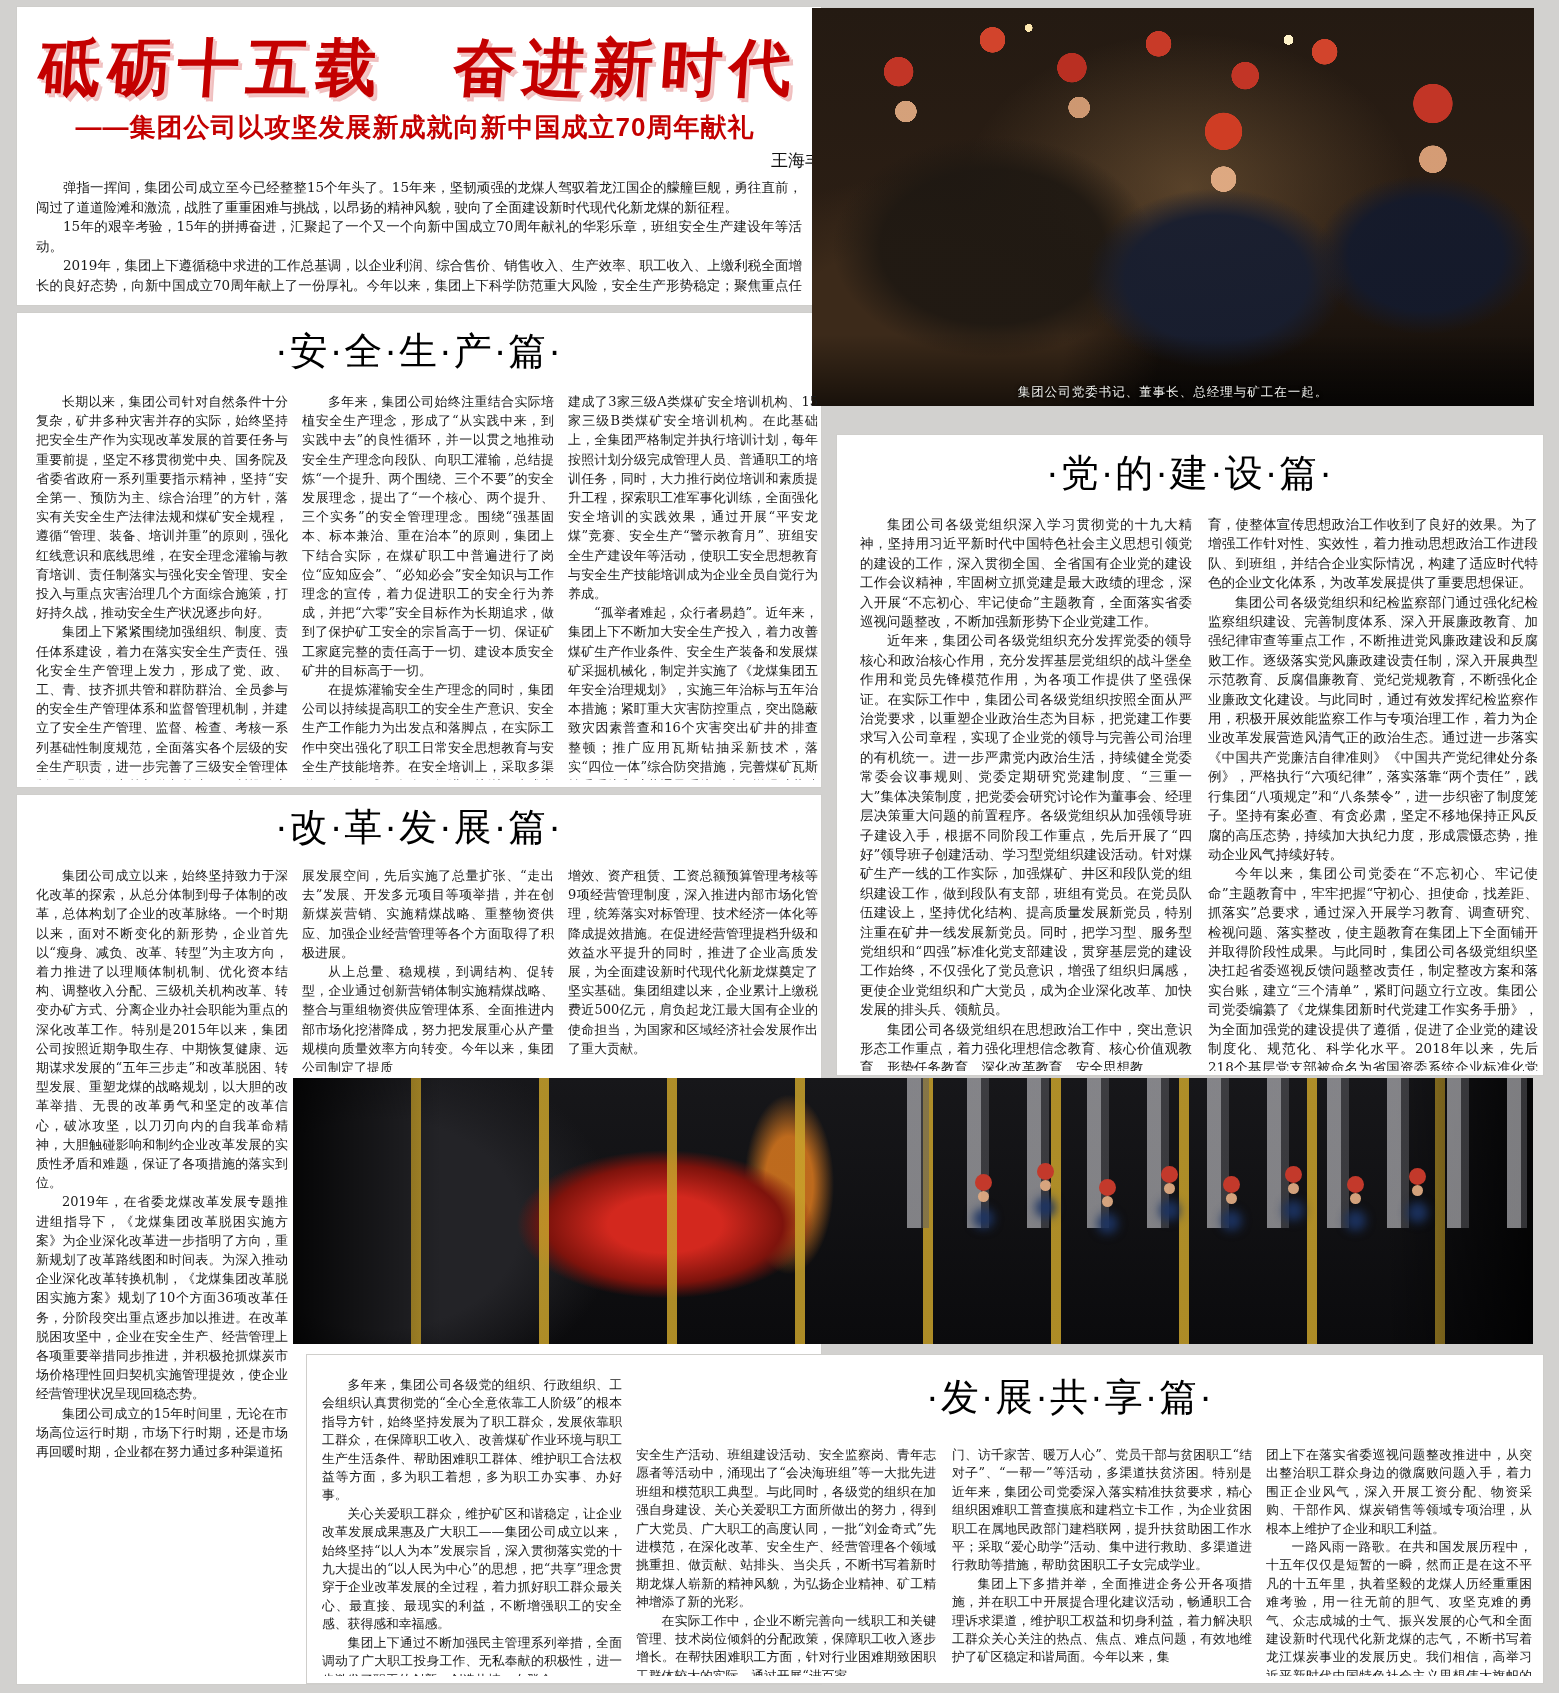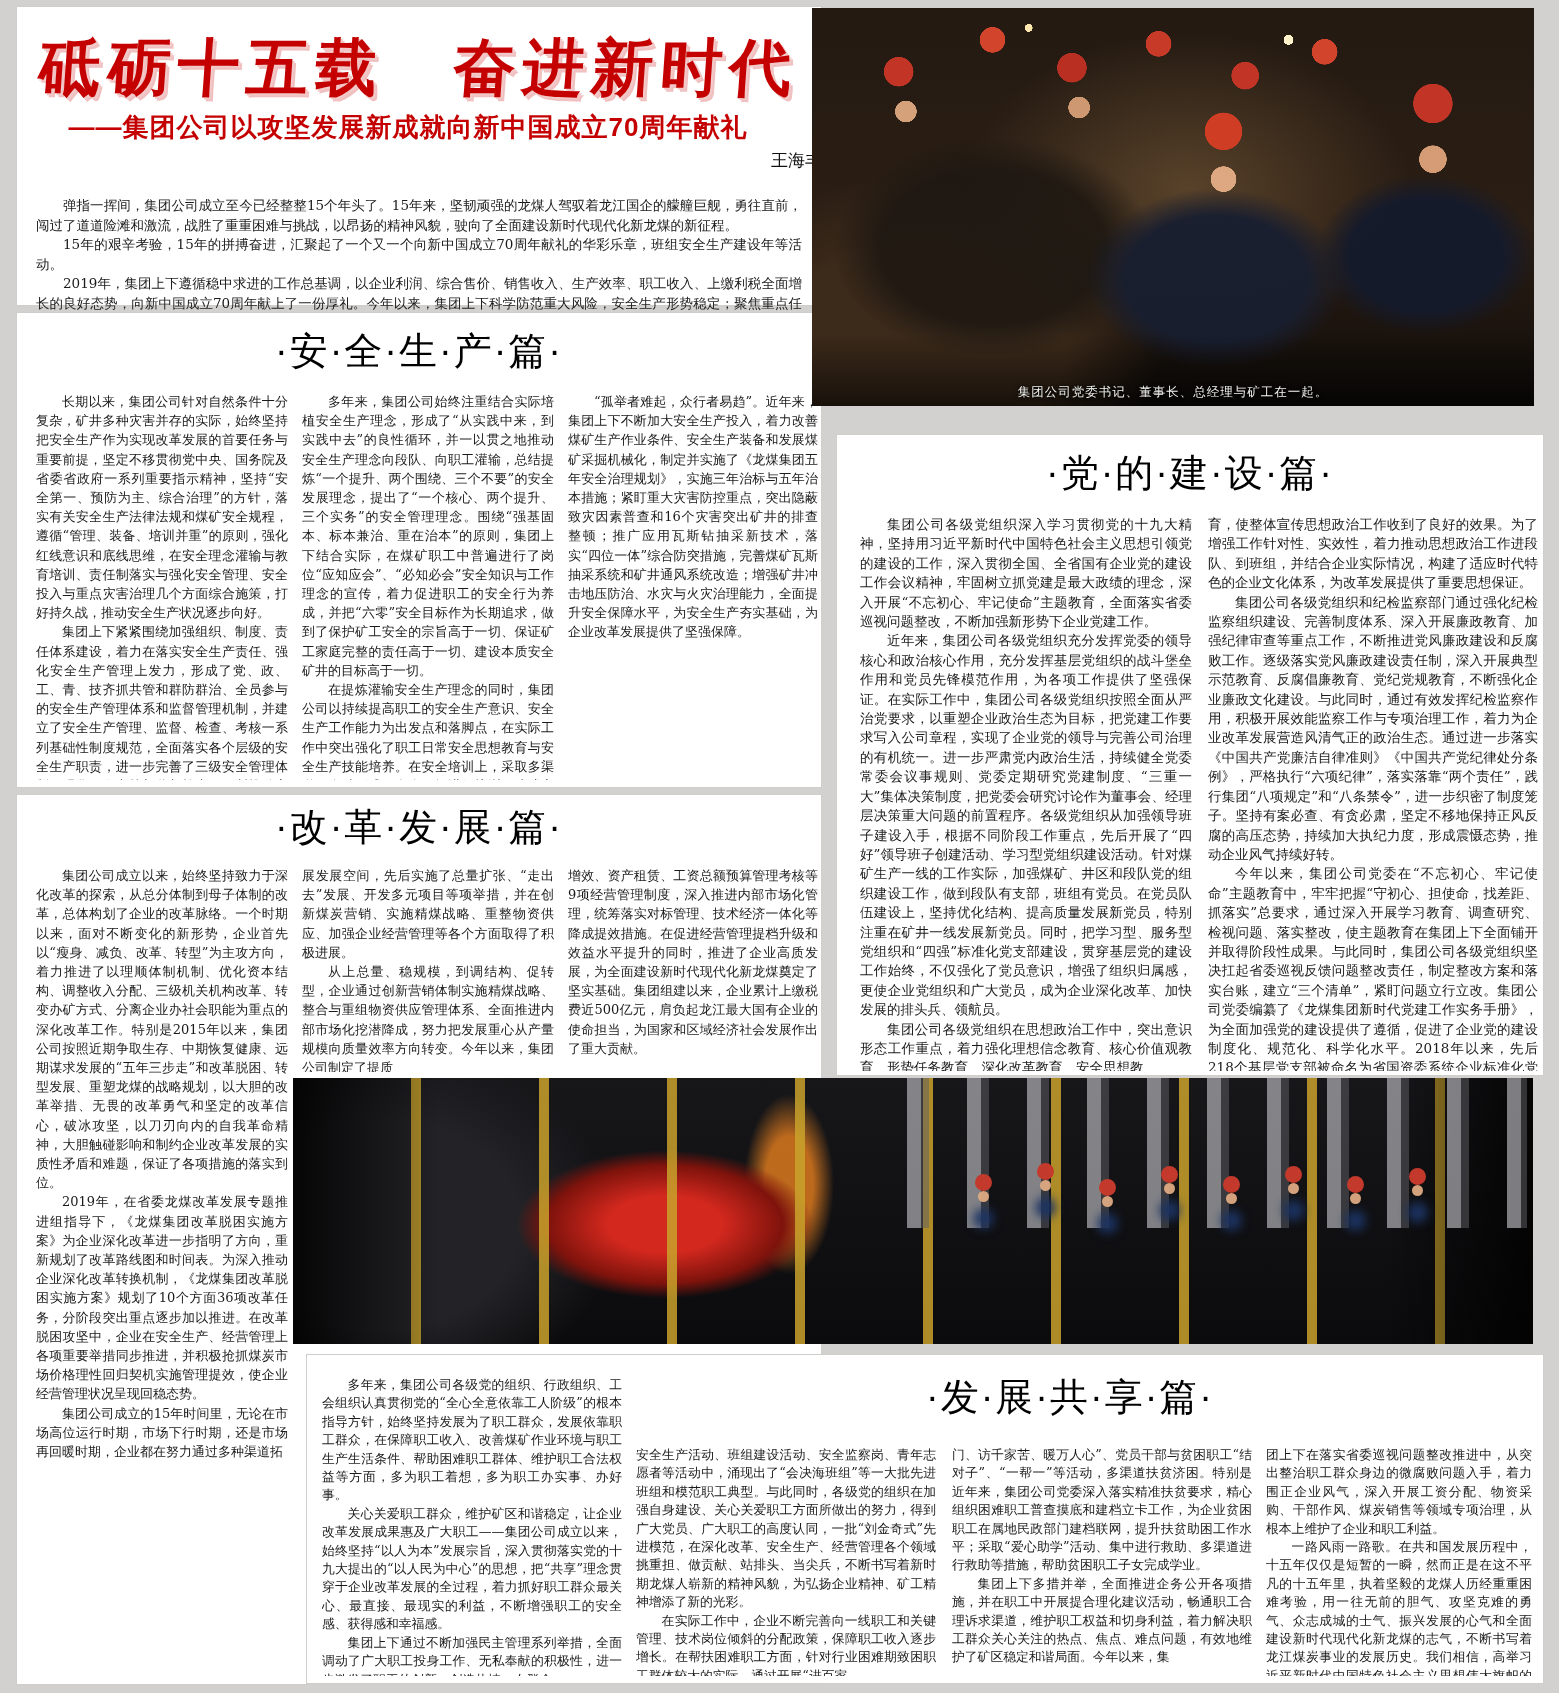--- a/index.html
+++ b/index.html
@@ -13,28 +13,28 @@
   .panel{position:absolute;background:#ffffff;border:1px solid #cfcecb;box-sizing:border-box;}
   
   .title{
     position:absolute;left:16px;top:26px;width:806px;text-align:center;
     font-size:62px;font-weight:bold;color:#c40000;letter-spacing:7px;white-space:nowrap;
     font-family:"DejaVu Serif","Liberation Serif",serif;
     text-shadow:2px 2px 0 #f3c8c8, 4px 4px 0 rgba(196,0,0,.25);
     transform:skewX(-4deg);
   }
   .subtitle{
-    position:absolute;left:5px;top:110px;width:806px;text-align:center;
+    position:absolute;left:12px;top:110px;width:806px;text-align:center;
     font-size:26px;font-weight:bold;color:#c40000;letter-spacing:1px;
     font-family:"Liberation Sans","DejaVu Sans",sans-serif;
   }
   .byline{position:absolute;left:16px;top:149px;width:806px;text-align:right;font-size:17px;color:#111;}
   .intro{
     position:absolute;left:36px;top:178px;width:766px;height:118px;overflow:hidden;
-    font-size:13.5px;line-height:19.5px;text-align:justify;margin-top:18px;
+    font-size:13.5px;line-height:19.5px;text-align:justify;
   }
   .intro p{margin:0;text-indent:2em;}
   
   .sec-title{
     position:absolute;text-align:center;font-weight:normal;color:#000;
     font-family:"Liberation Sans","DejaVu Sans",sans-serif;letter-spacing:2px;white-space:nowrap;
   }
   
   .col{position:absolute;text-align:justify;overflow:hidden;}
   .col p{margin:0;text-indent:2em;}
@@ -124,20 +124,21 @@
 <div class="sec-title" style="left:16px;top:326px;width:806px;font-size:38px;">·安·全·生·产·篇·</div>
 <div class="col c13" style="left:36px;top:392px;width:252px;height:388px;">
   <p>长期以来，集团公司针对自然条件十分复杂，矿井多种灾害并存的实际，始终坚持把安全生产作为实现改革发展的首要任务与重要前提，坚定不移贯彻党中央、国务院及省委省政府一系列重要指示精神，坚持“安全第一、预防为主、综合治理”的方针，落实有关安全生产法律法规和煤矿安全规程，遵循“管理、装备、培训并重”的原则，强化红线意识和底线思维，在安全理念灌输与教育培训、责任制落实与强化安全管理、安全投入与重点灾害治理几个方面综合施策，打好持久战，推动安全生产状况逐步向好。</p>
   <p>集团上下紧紧围绕加强组织、制度、责任体系建设，着力在落实安全生产责任、强化安全生产管理上发力，形成了党、政、工、青、技齐抓共管和群防群治、全员参与的安全生产管理体系和监督管理机制，并建立了安全生产管理、监督、检查、考核一系列基础性制度规范，全面落实各个层级的安全生产职责，进一步完善了三级安全管理体制，强化工作考核与监督检查，不断推动安全监督检查“关口前移、重心下移”，不断放大安全生产监督检查效能。</p>
 </div>
 <div class="col c13" style="left:302px;top:392px;width:252px;height:388px;">
   <p>多年来，集团公司始终注重结合实际培植安全生产理念，形成了“从实践中来，到实践中去”的良性循环，并一以贯之地推动安全生产理念向段队、向职工灌输，总结提炼“一个提升、两个围绕、三个不要”的安全发展理念，提出了“一个核心、两个提升、三个实务”的安全管理理念。围绕“强基固本、标本兼治、重在治本”的原则，集团上下结合实际，在煤矿职工中普遍进行了岗位“应知应会”、“必知必会”安全知识与工作理念的宣传，着力促进职工的安全行为养成，并把“六零”安全目标作为长期追求，做到了保护矿工安全的宗旨高于一切、保证矿工家庭完整的责任高于一切、建设本质安全矿井的目标高于一切。</p>
   <p>在提炼灌输安全生产理念的同时，集团公司以持续提高职工的安全生产意识、安全生产工作能力为出发点和落脚点，在实际工作中突出强化了职工日常安全思想教育与安全生产技能培养。在安全培训上，采取多渠道、多种形式、多个层级进行培训，建成完善年培训规模达7000人以上的集团安全培训中心（全国煤矿安全生产警示教育基地、国家二级安全培训机构），所属矿业公司</p>
 </div>
 <div class="col c13" style="left:568px;top:392px;width:250px;height:388px;">
+  <p class="cont">建成了3家三级A类煤矿安全培训机构、15家三级B类煤矿安全培训机构。在此基础上，全集团严格制定并执行培训计划，每年按照计划分级完成管理人员、普通职工的培训任务，同时，大力推行岗位培训和素质提升工程，探索职工准军事化训练，全面强化安全培训的实践效果，通过开展“平安龙煤”竞赛、安全生产“警示教育月”、班组安全生产建设年等活动，使职工安全思想教育与安全生产技能培训成为企业全员自觉行为养成。</p>
   <p>“孤举者难起，众行者易趋”。近年来，集团上下不断加大安全生产投入，着力改善煤矿生产作业条件、安全生产装备和发展煤矿采掘机械化，制定并实施了《龙煤集团五年安全治理规划》，实施三年治标与五年治本措施；紧盯重大灾害防控重点，突出隐蔽致灾因素普查和16个灾害突出矿井的排查整顿；推广应用瓦斯钻抽采新技术，落实“四位一体”综合防突措施，完善煤矿瓦斯抽采系统和矿井通风系统改造；增强矿井冲击地压防治、水灾与火灾治理能力，全面提升安全保障水平，为安全生产夯实基础，为企业改革发展提供了坚强保障。</p>
 </div>
 
 <div class="sec-title" style="left:16px;top:802px;width:806px;font-size:38px;">·改·革·发·展·篇·</div>
 <div class="col c13" style="left:36px;top:866px;width:252px;height:812px;">
   <p>集团公司成立以来，始终坚持致力于深化改革的探索，从总分体制到母子体制的改革，总体构划了企业的改革脉络。一个时期以来，面对不断变化的新形势，企业首先以“瘦身、减负、改革、转型”为主攻方向，着力推进了以理顺体制机制、优化资本结构、调整收入分配、三级机关机构改革、转变办矿方式、分离企业办社会职能为重点的深化改革工作。特别是2015年以来，集团公司按照近期争取生存、中期恢复健康、远期谋求发展的“五年三步走”和改革脱困、转型发展、重塑龙煤的战略规划，以大胆的改革举措、无畏的改革勇气和坚定的改革信心，破冰攻坚，以刀刃向内的自我革命精神，大胆触碰影响和制约企业改革发展的实质性矛盾和难题，保证了各项措施的落实到位。</p>
   <p>2019年，在省委龙煤改革发展专题推进组指导下，《龙煤集团改革脱困实施方案》为企业深化改革进一步指明了方向，重新规划了改革路线图和时间表。为深入推动企业深化改革转换机制，《龙煤集团改革脱困实施方案》规划了10个方面36项改革任务，分阶段突出重点逐步加以推进。在改革脱困攻坚中，企业在安全生产、经营管理上各项重要举措同步推进，并积极抢抓煤炭市场价格理性回归契机实施管理提效，使企业经营管理状况呈现回稳态势。</p>
   <p>集团公司成立的15年时间里，无论在市场高位运行时期，市场下行时期，还是市场再回暖时期，企业都在努力通过多种渠道拓</p>
 </div>
 <div class="col c13" style="left:302px;top:866px;width:252px;height:206px;">

